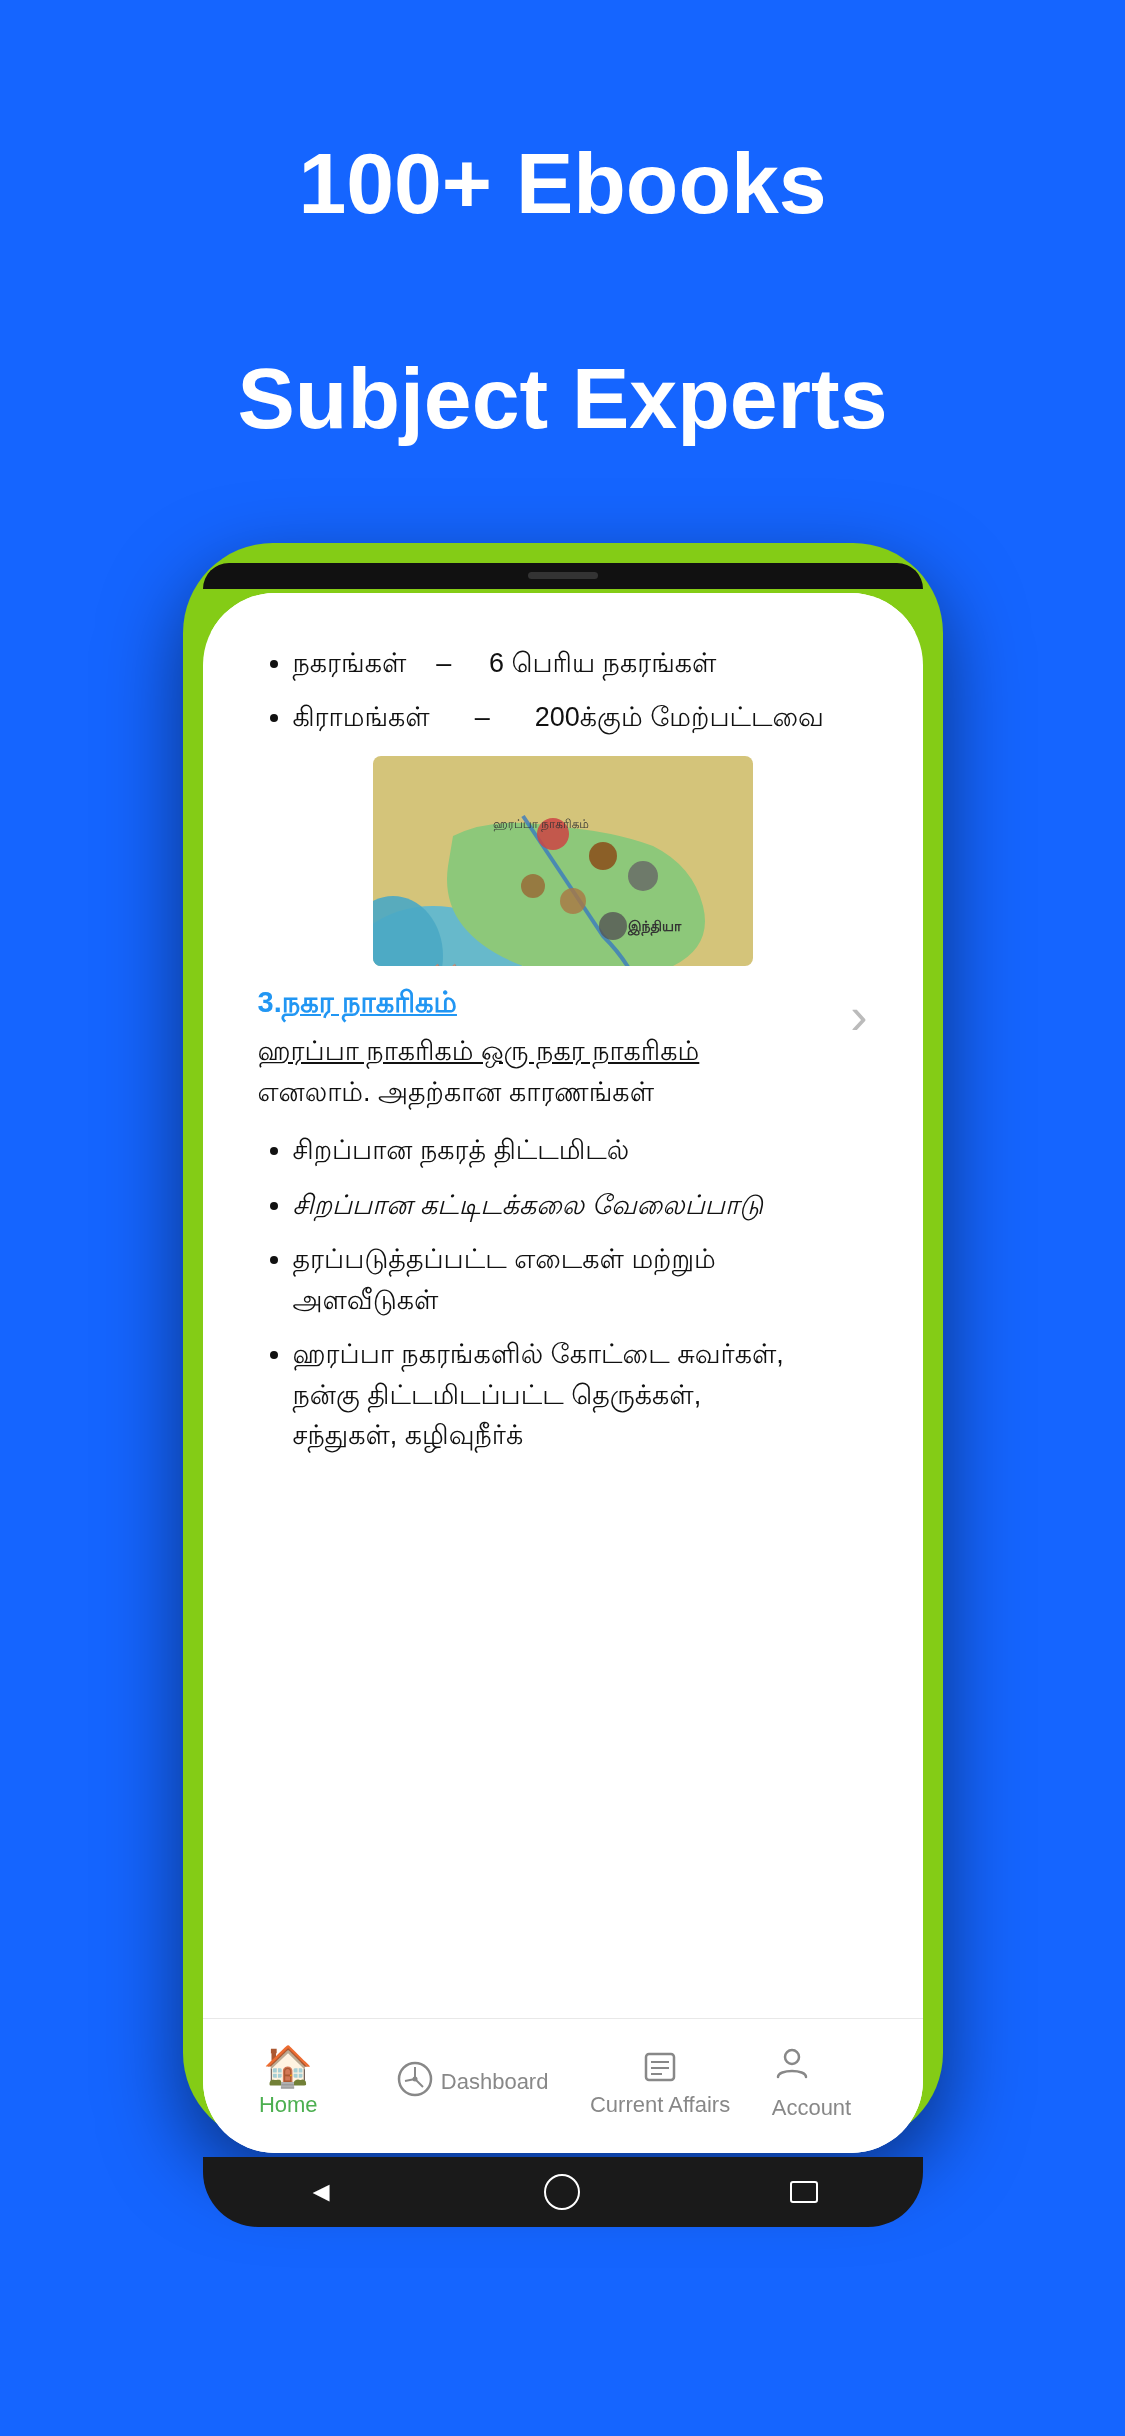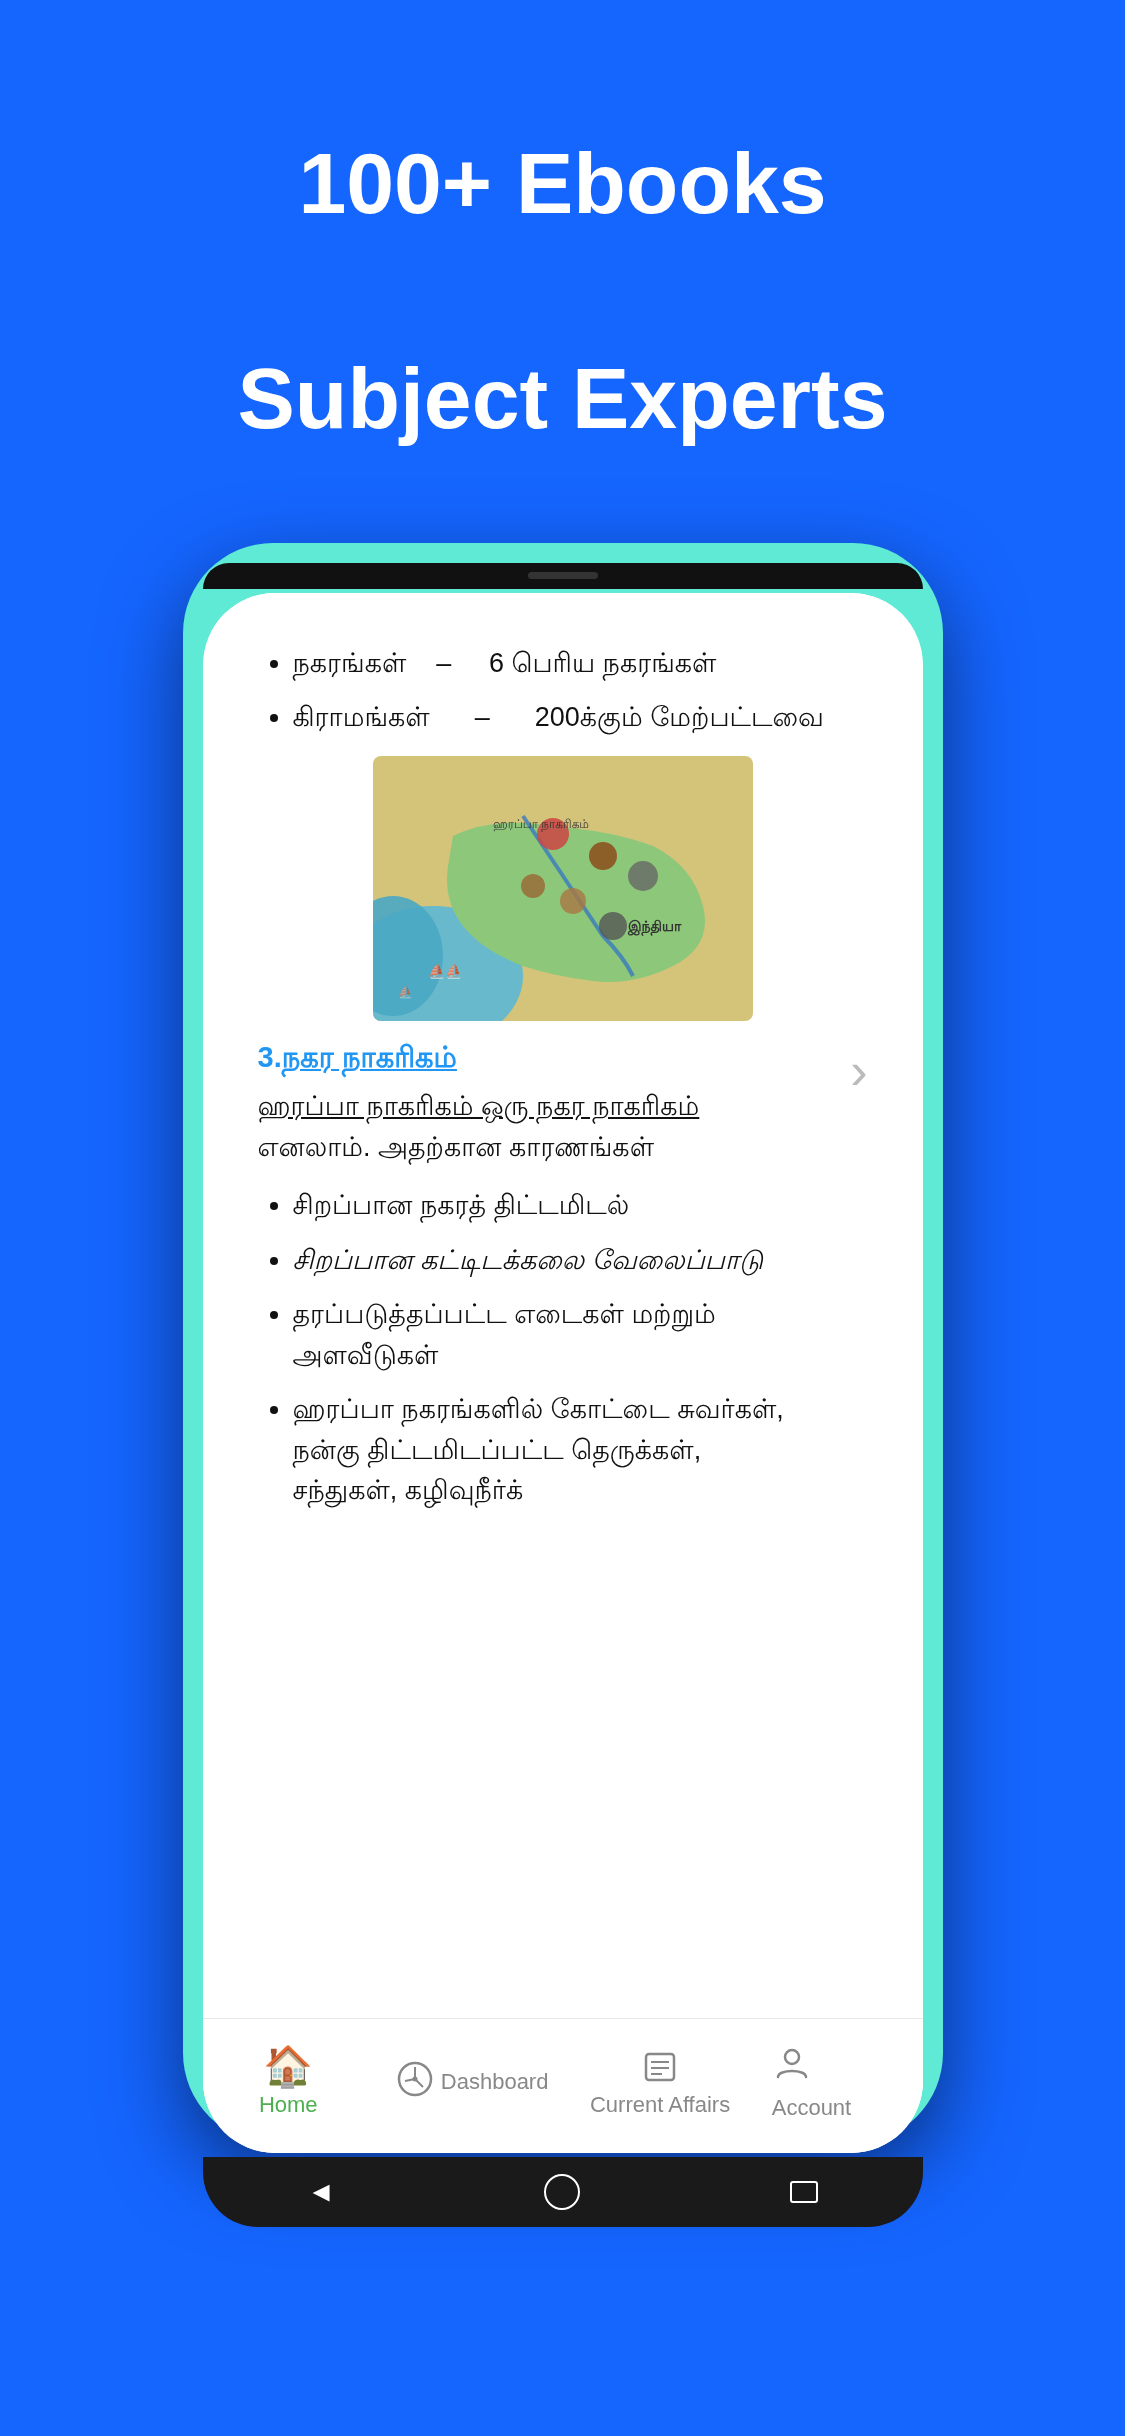--- a/index.html
+++ b/index.html
@@ -17,21 +17,21 @@
     .phone-wrapper {
       display: flex;
       justify-content: center;
       align-items: flex-start;
       padding-top: 40px;
     }
 
     .phone-outer {
       width: 760px;
       height: 1600px;
-      background: #5eead4;
+      background: #84cc16;
       border-radius: 90px;
       padding: 20px;
       position: relative;
       box-shadow: 0 30px 80px rgba(0,0,0,0.5);
     }
 
     .phone-inner {
       width: 100%;
       height: 100%;
       background: #ffffff;
@@ -75,21 +75,21 @@
           <li style="font-size:27px; color:#111; margin-bottom:14px; line-height:1.5;">
             <span>கிராமங்கள்</span>
             &nbsp;&nbsp;&nbsp;&nbsp;
             <span>–</span>
             &nbsp;&nbsp;&nbsp;&nbsp;
             <span>200க்கும் மேற்பட்டவை</span>
           </li>
         </ul>
 
         <div style="display:flex; justify-content:center; margin: 10px 0 20px;">
-          <div style="width:380px; height:265px; position:relative; border-radius:8px; overflow:hidden;">
+          <div style="width:380px; height:210px; position:relative; border-radius:8px; overflow:hidden;">
             
             <svg width="380" height="265" viewBox="0 0 380 265" xmlns="http://www.w3.org/2000/svg">
 
               <rect width="380" height="265" fill="#d4c47a"></rect>
 
               <ellipse cx="60" cy="220" rx="90" ry="70" fill="#5bb8d4" opacity="0.9"></ellipse>
               <ellipse cx="20" cy="200" rx="50" ry="60" fill="#4aa8c4" opacity="0.9"></ellipse>
 
               <path d="M80 80 Q120 60 180 70 Q240 75 280 90 Q320 110 330 150 Q340 190 300 210 Q260 230 220 225 Q180 220 150 210 Q110 195 90 170 Q70 145 75 110 Z" fill="#8dc87a"></path>
 

